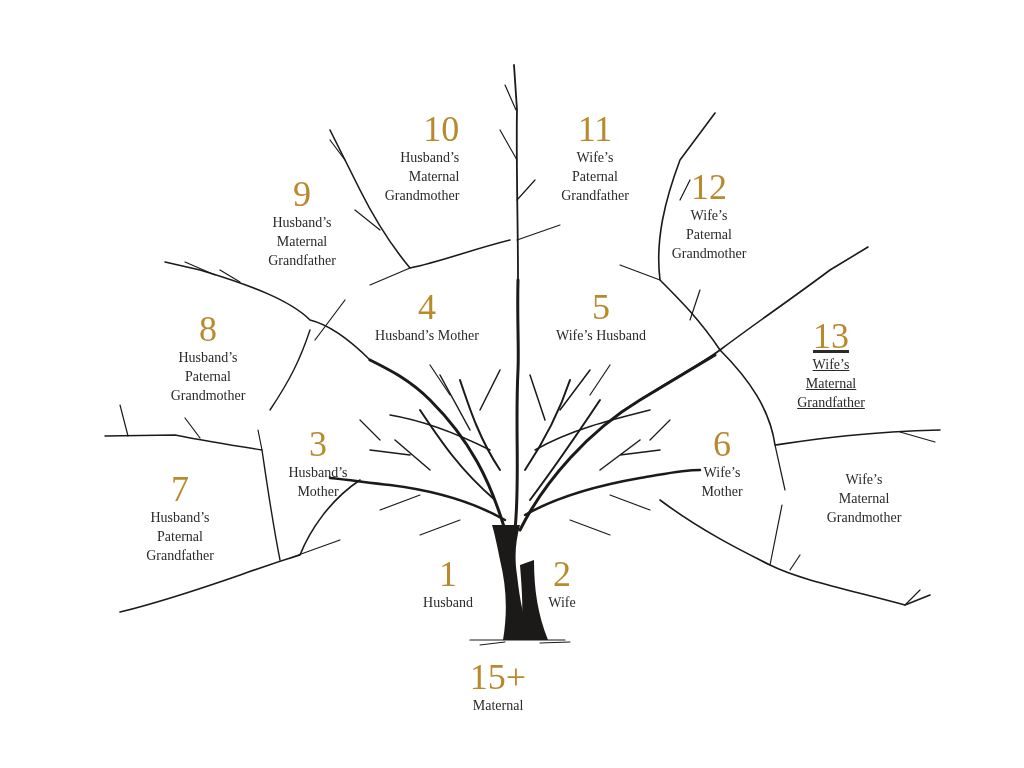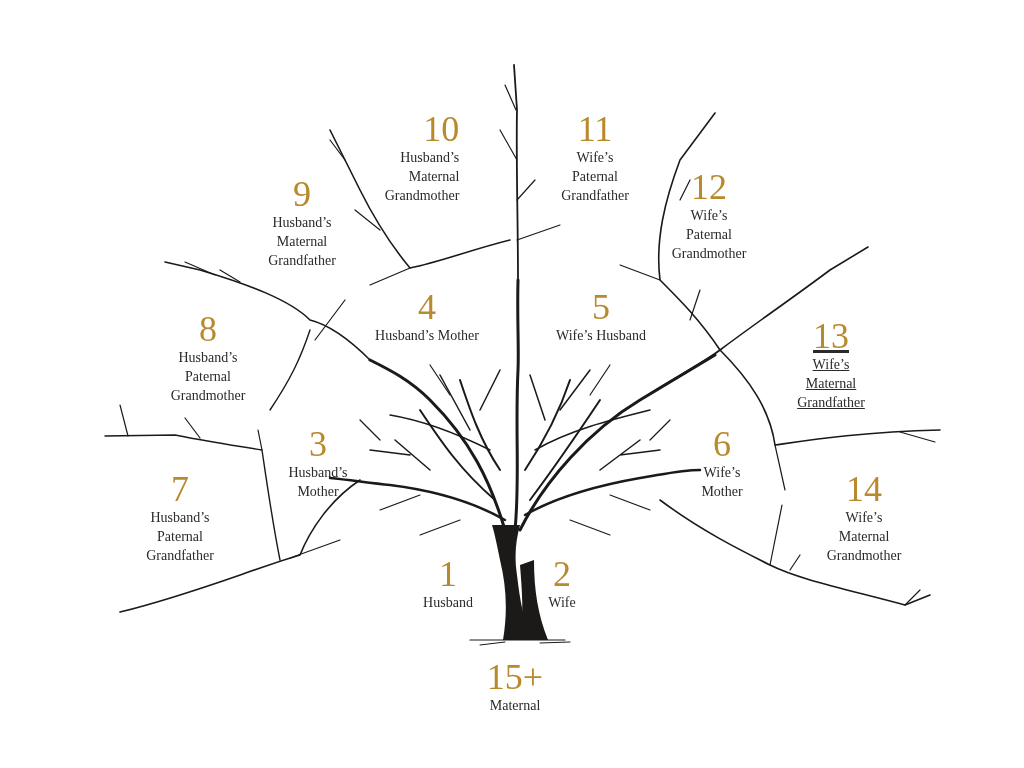--- a/index.html
+++ b/index.html
@@ -142,24 +142,23 @@
   </div>
 
   <div class="node" style="left:831px; top:317px;text-decoration:underline;">
     <span class="num">13</span>
     <span class="lbl">Wife’s</span>
     <span class="lbl">Maternal</span>
     <span class="lbl">Grandfather</span>
   </div>
 
   <div class="node" style="left:864px; top:470px;">
-    <span class="num">14</span>
     <span class="lbl">Wife’s</span>
     <span class="lbl">Maternal</span>
     <span class="lbl">Grandmother</span>
   </div>
 
-  <div class="node" style="left:515px; top:658px;">
+  <div class="node" style="left:498px; top:658px;">
     <span class="num">15+</span>
     <span class="lbl">Maternal</span>
   </div>
 
 </div>
 
 </body></html>

